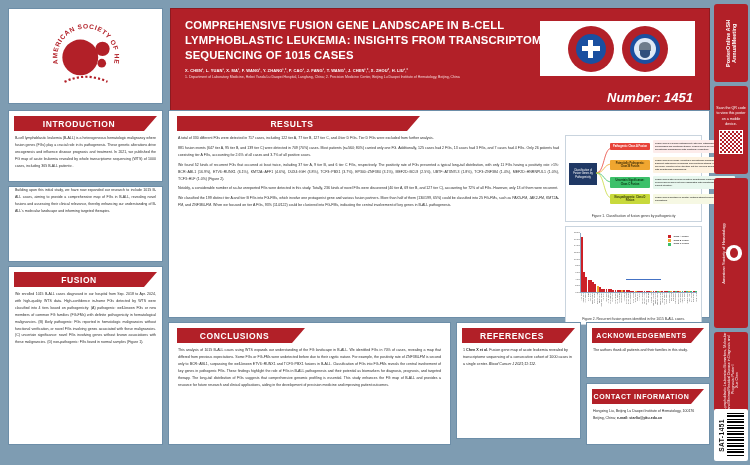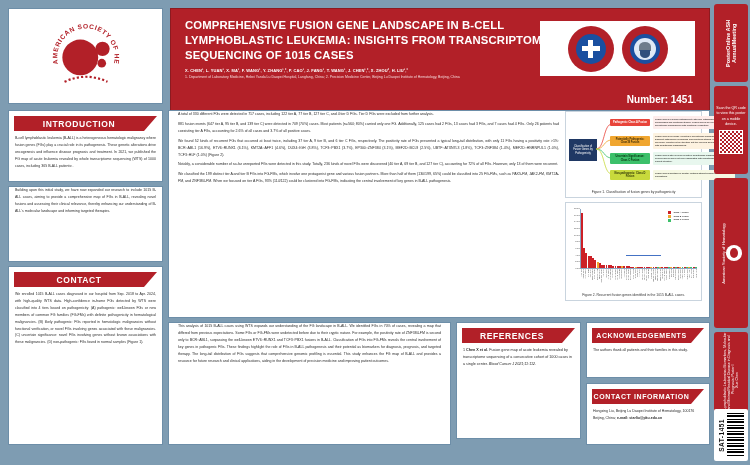--- a/index.html
+++ b/index.html
@@ -80,21 +80,21 @@
   .cross::before,.cross::after{content:"";position:absolute;background:#fff;}
   .cross::before{left:6.5px;top:0;width:5px;height:18px;}
   .cross::after{top:6.5px;left:0;height:5px;width:18px;}
   .face{width:22px;height:22px;border-radius:50%;background:#dfe9f6;position:relative;}
   .face::before{content:"";position:absolute;left:5px;top:4px;width:12px;height:9px;
      border-radius:50% 50% 0 0;background:#6f7d8c;}
   .face::after{content:"";position:absolute;left:6px;top:12px;width:10px;height:8px;
      border-radius:0 0 50% 50%;background:#31507d;}
   #number{
     position:absolute; right:16px; bottom:7px; color:#fff;
-    font-size:10px; font-weight:bold; 
+    font-size:13px; font-weight:bold; font-style:italic;
   }
   
   #rail{ position:absolute; right:2px; top:4px; width:34px; bottom:4px; }
   .railbox{
     background:#b22028; border-radius:3px; color:#fff;
     width:100%; margin-bottom:4px; display:flex;
     align-items:center; justify-content:center; text-align:center;
   }
   .vtext{ writing-mode:vertical-rl; transform:rotate(180deg); }
   #rail1{ height:78px; font-size:5.5px; font-weight:bold; }
@@ -200,27 +200,28 @@
   </div>
 </div>
 
 <div class="panel" style="left:8px; top:186px; width:155px; height:76px;">
   <div class="bodytext">
     <p>Building upon this initial study, we have now expanded our research to include 1015 B-ALL cases, aiming to provide a comprehensive map of FGs in B-ALL, revealing novel fusions and assessing their clinical relevance, thereby enhancing our understanding of B-ALL's molecular landscape and informing targeted therapies.</p>
   </div>
 </div>
 
 <div class="panel" style="left:8px; top:266px; width:155px; height:179px;">
-  <div class="ribbon">CONTACT</div>
+  <div class="ribbon">FUSION</div>
   <div class="bodytext">
     <p>We enrolled 1015 B-ALL cases diagnosed in our hospital from Sep. 2018 to Apr. 2024, with high-quality WTS data. High-confidence in-frame FGs detected by WTS were classified into 4 tiers based on pathogenicity: (A) pathogenic: well-known FGs or new members of common FG families (FG-FMs) with definite pathogenicity in hematological malignancies. (B) likely pathogenic: FGs reported in hematologic malignancies without functional verification, or novel FGs involving genes associated with these malignancies. (C) uncertain significance: novel FGs involving genes without known associations with these malignancies. (D) non-pathogenic: FGs found in normal samples (Figure 1).</p>
   </div>
 </div>
 
 <div class="panel" style="left:168px; top:110px; width:542px; height:208px;">
+  <div class="ribbon" style="margin:5px 18px 4px 8px; width:230px;">RESULTS</div>
   <div style="display:flex;">
     <div class="bodytext" style="width:396px; padding-left:9px;">
       <p>A total of 330 different FGs were detected in 717 cases, including 122 tier A, 77 tier B, 127 tier C, and 4 tier D FGs. Tier D FGs were excluded from further analysis.</p>
       <p>881 fusion events (647 tier A, 95 tier B, and 139 tier C) were detected in 709 (70%) cases. Most patients (n=564; 80%) carried only one FG. Additionally, 125 cases had 2 FGs, 13 cases had 3 FGs, and 7 cases had 4 FGs. Only 26 patients had coexisting tier A FGs, accounting for 2.6% of all cases and 3.7% of all positive cases.</p>
       <p>We found 52 kinds of recurrent FGs that occurred at least twice, including 37 tier A, 9 tier B, and 6 tier C FGs, respectively. The positivity rate of FGs presented a typical long-tail distribution, with only 11 FGs having a positivity rate &gt;1%: BCR::ABL1 (16.9%), ETV6::RUNX1 (6.1%), KMT2A::AFF1 (4.6%), DUX4::IGH (3.8%), TCF3::PBX1 (3.7%), EP300::ZNF384 (3.1%), MEF2D::BCL9 (2.5%), UBTF::ATXN7L3 (1.8%), TCF3::ZNF384 (1.4%), MEF2D::HNRNPUL1 (1.0%), TCF3::HLF (1.0%) (Figure 2).</p>
       <p>Notably, a considerable number of so-far unreported FGs were detected in this study. Totally, 236 kinds of novel FGs were discovered (40 tier A, 69 tier B, and 127 tier C), accounting for 72% of all FGs. However, only 13 of them were recurrent.</p>
       <p>We classified the 199 distinct tier A and tier B FGs into FG-FMs, which involve one protagonist gene and various fusion partners. More than half of them (130/199, 65%) could be classified into 25 FG-FMs, such as PAX5-FM, JAK2-FM, KMT2A-FM, and ZNF384-FM. When we focused on tier A FGs, 93% (114/122) could be clustered into FG-FMs, indicating the central involvement of key genes in B-ALL pathogenesis.</p>
     </div>
 
     <div style="width:140px; padding-right:3px;">
@@ -393,20 +394,21 @@
               <span>OFD1::JAK2</span>
             </div>
         </div>
         <div class="figcap">Figure 2. Recurrent fusion genes identified in the 1015 B-ALL cases.</div>
       </div>
     </div>
   </div>
 </div>
 
 <div class="panel" style="left:168px; top:322px; width:283px; height:123px;">
+  <div class="ribbon" style="margin:5px 18px 4px 8px; width:115px;">CONCLUSIONS</div>
   <div class="bodytext" style="padding:0 9px;">
     <p>This analysis of 1015 B-ALL cases using WTS expands our understanding of the FG landscape in B-ALL. We identified FGs in 70% of cases, revealing a map that differed from previous expectations. Some FGs or FG-FMs were undetected before due to their cryptic nature. For example, the positivity rate of ZNF384-FM is second only to BCR::ABL1, surpassing the well-known ETV6::RUNX1 and TCF3::PBX1 fusions in B-ALL. Classification of FGs into FG-FMs reveals the central involvement of key genes in pathogenic FGs. These findings highlight the role of FGs in B-ALL pathogenesis and their potential as biomarkers for diagnosis, prognosis, and targeted therapy. The long-tail distribution of FGs suggests that comprehensive genomic profiling is essential. This study enhances the FG map of B-ALL and provides a resource for future research and clinical applications, aiding in the development of precision medicine and improving patient outcomes.</p>
   </div>
 </div>
 
 <div class="panel" style="left:456px; top:322px; width:125px; height:117px;">
   <div class="ribbon">REFERENCES</div>
   <div class="refbody">
     <span>1</span>
     <b>Chen X et al.</b>

